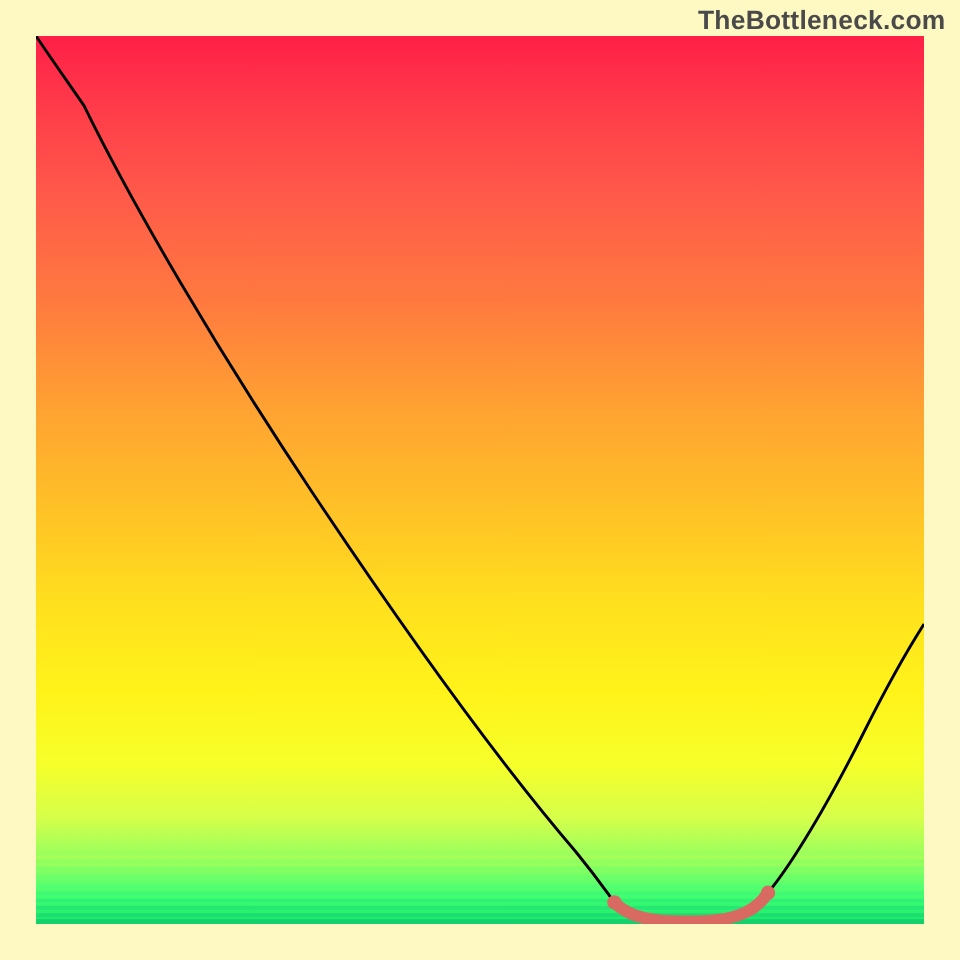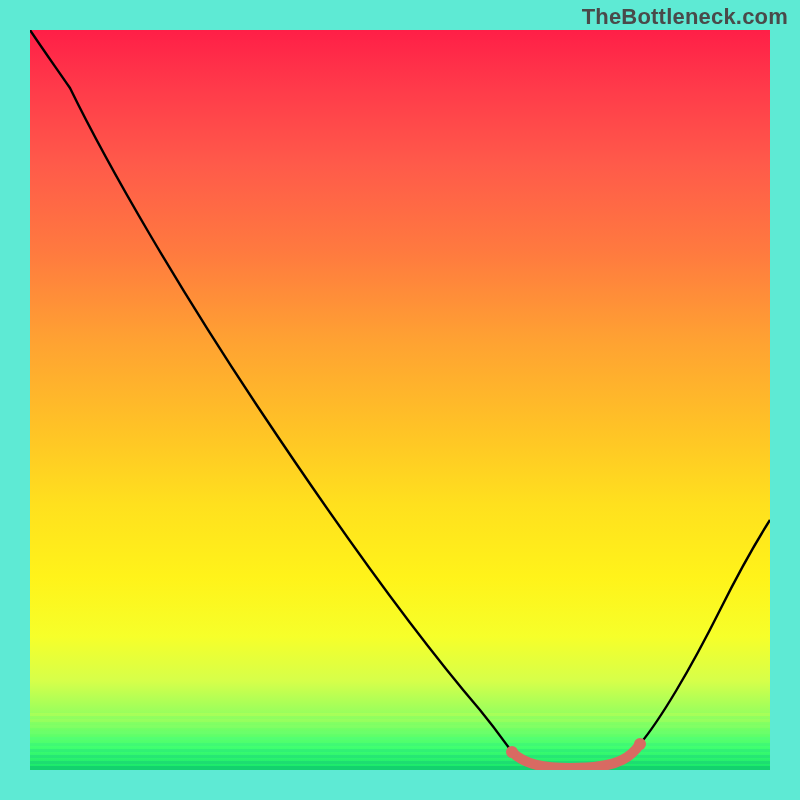--- a/index.html
+++ b/index.html
@@ -8,21 +8,21 @@
     width: 800px;
     height: 800px;
     background: #000;
     overflow: hidden;
     font-family: Arial, Helvetica, sans-serif;
   }
   .frame {
     position: relative;
     width: 800px;
     height: 800px;
-    background: #5eead4;
+    background: #fef9c3;
   }
   .watermark {
     position: absolute;
     top: 4px;
     right: 12px;
     color: #4a4a4a;
     font-size: 22px;
     font-weight: 600;
     letter-spacing: 0.2px;
     user-select: none;

